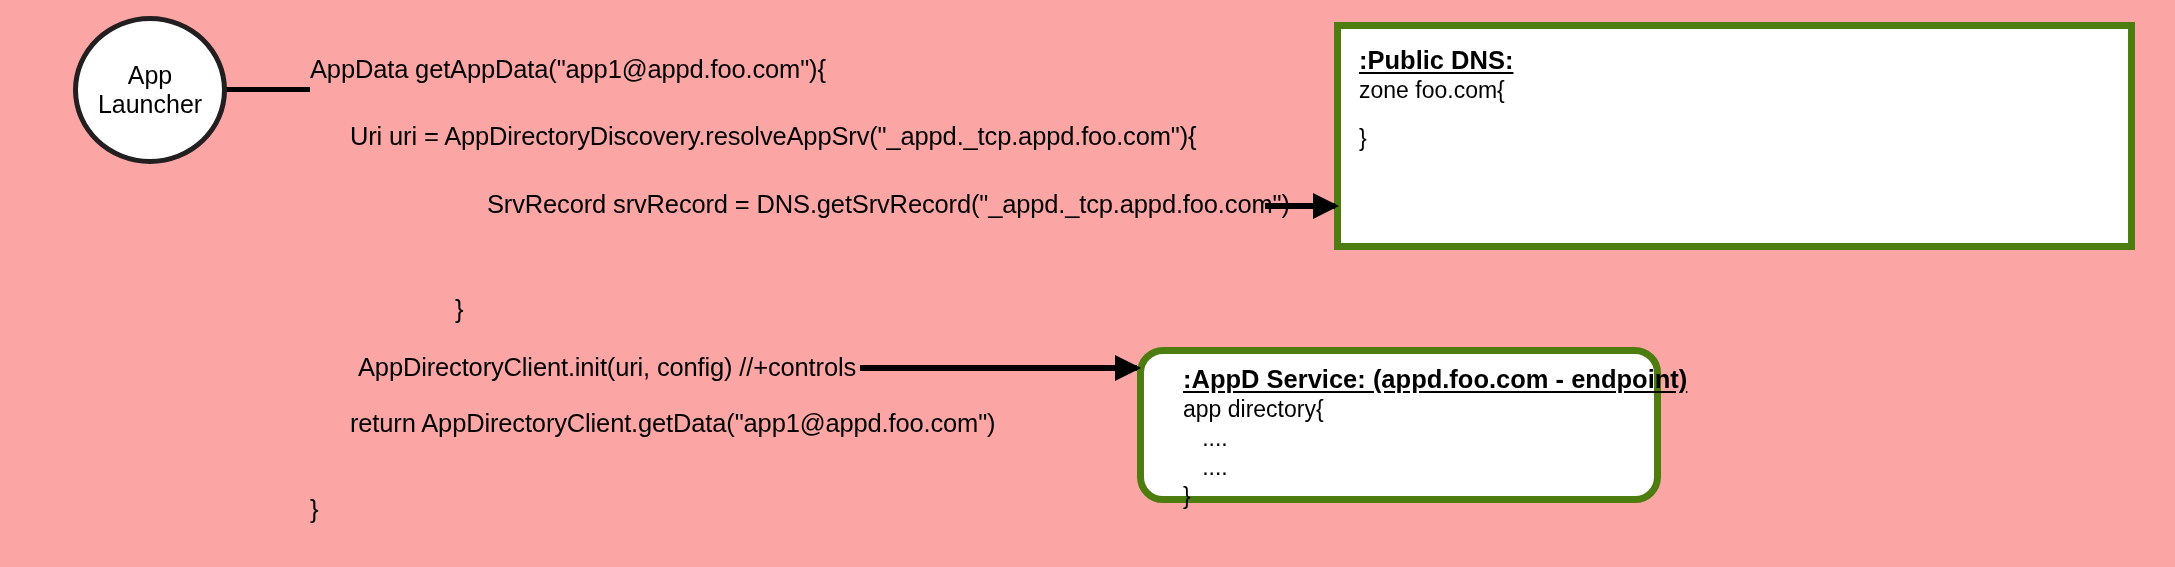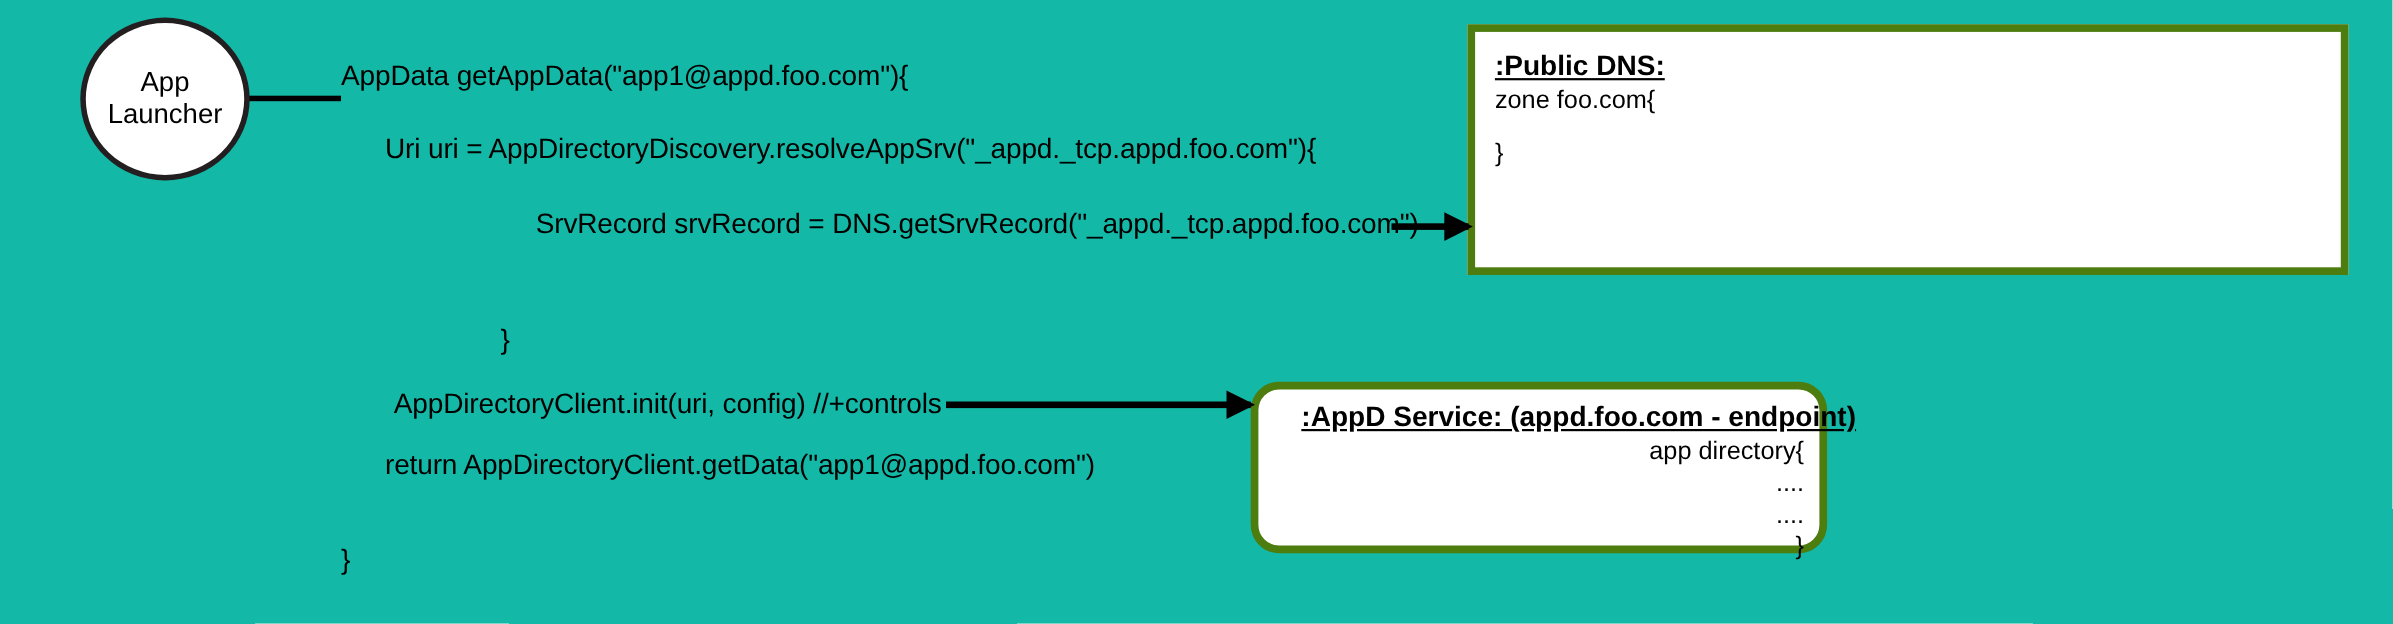--- a/index.html
+++ b/index.html
@@ -8,21 +8,21 @@
     background: #ffffff;
   }
   body {
     font-family: "Liberation Sans", sans-serif;
     color: #000000;
   }
   #canvas {
     position: relative;
     width: 2175px;
     height: 567px;
-    background: #14b8a6;
+    background: #fca5a5;
     overflow: hidden;
   }
 
   
   .actor-circle {
     position: absolute;
     left: 73px;
     top: 16px;
     width: 154px;
     height: 148px;
@@ -112,21 +112,21 @@
     display: block;
   }
   .box-body-line.spacer { height: 18px; }
 
   
   #dns-box .box-inner { padding: 16px 18px 10px 18px; }
   #dns-box .box-body-line { line-height: 1.30; }
 
   
   #appd-box .box-inner { padding: 10px 14px 8px 14px; }
-  #appd-box .box-body-line { line-height: 1.26; text-align: right; }
+  #appd-box .box-body-line { line-height: 1.26; }
 </style>
 </head>
 <body>
 
 <div id="canvas">
 
   <div class="actor-circle">
     <span class="ln">App</span>
     <span class="ln">Launcher</span>
   </div>

